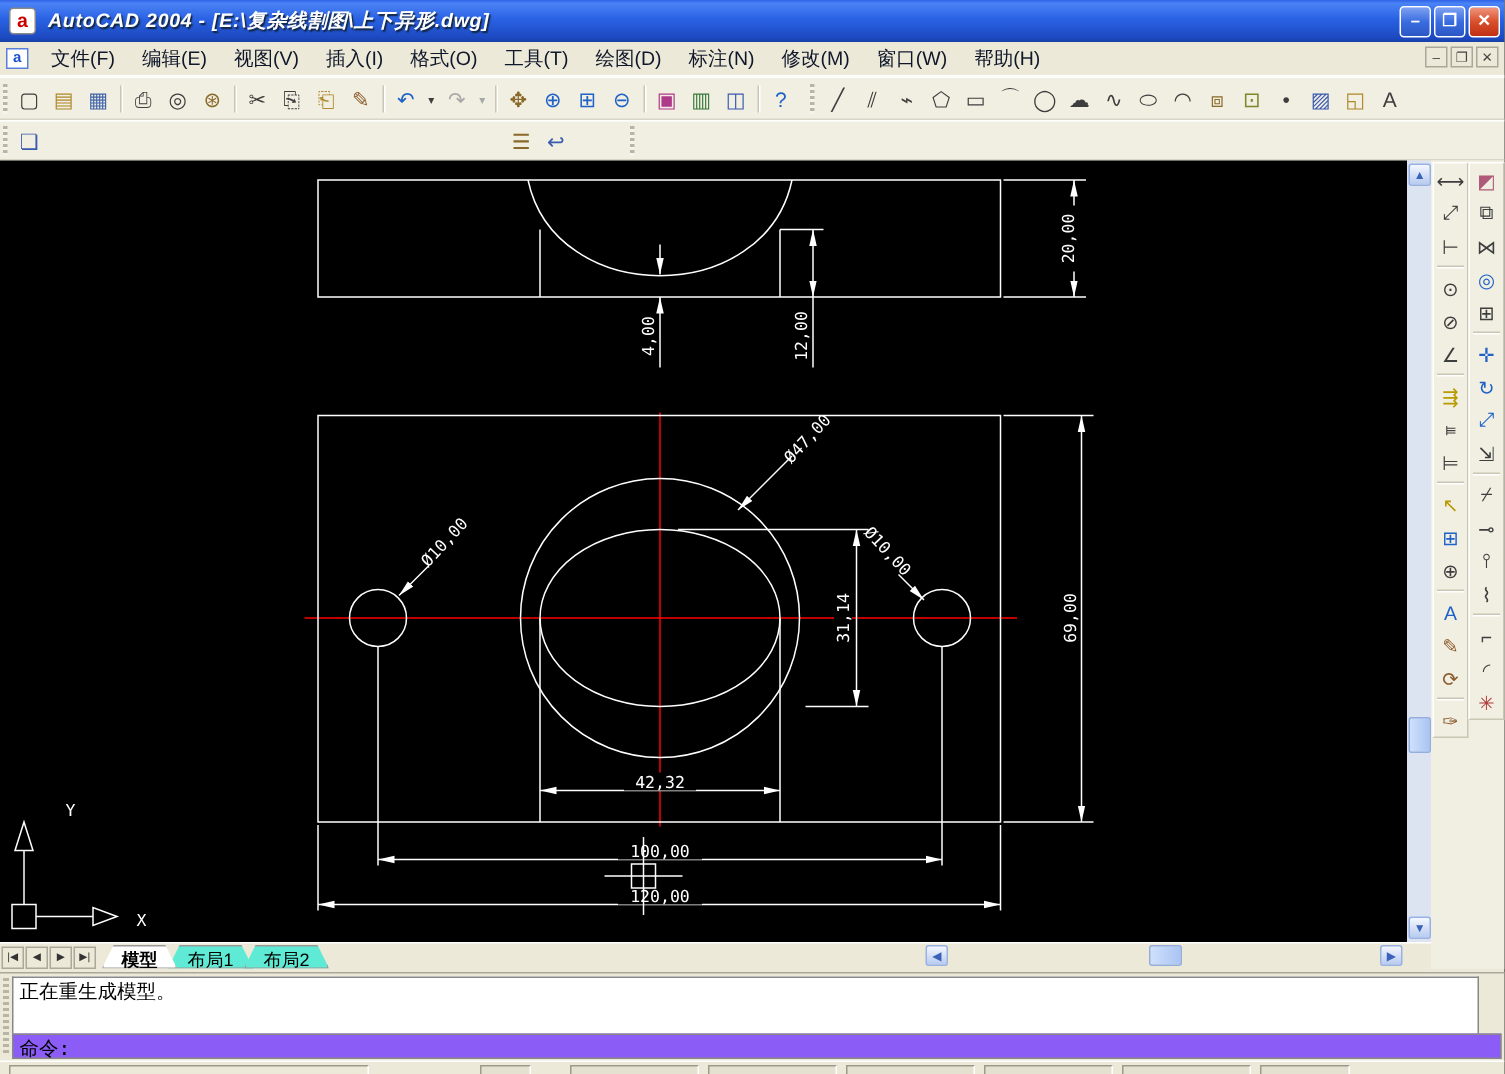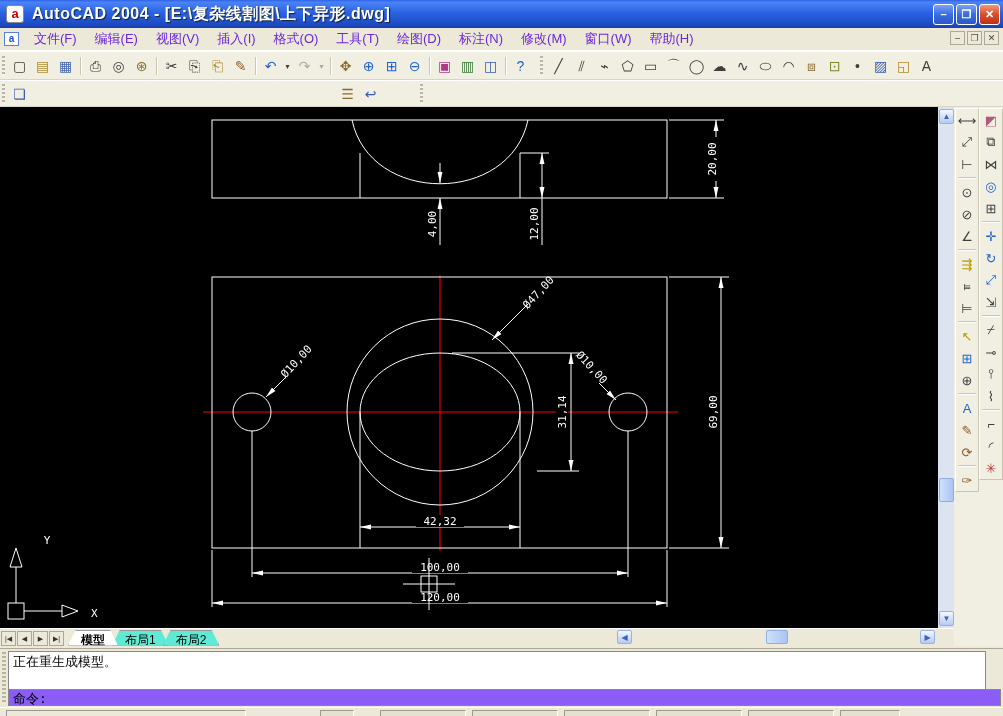--- a/index.html
+++ b/index.html
@@ -6,35 +6,35 @@
   html,body { width:1003px; height:716px; overflow:hidden; }
   body { font-family:"Liberation Sans", sans-serif; background:#ece9d8; position:relative; }
   #app { position:absolute; inset:0; width:1003px; height:716px; }
 
   
   .titlebar { position:absolute; left:0; top:0; width:1003px; height:28px;
     background:linear-gradient(180deg,#2f63e8 0%,#4a83f5 8%,#2a62e4 45%,#1c49c0 90%,#1a40a8 100%);
     display:flex; align-items:center; }
   .app-icon { width:18px; height:18px; margin-left:6px; background:#fff; border:1px solid #888;
     border-radius:3px; color:#c00; font-weight:bold; font-size:13px; line-height:16px; text-align:center; }
-  .title-text { color:#fff; font-weight:bold; font-size:16px; margin-left:8px;
-    text-shadow:1px 1px 1px #123; letter-spacing:.5px; white-space:nowrap; }
+  .title-text { color:#fff; font-weight:bold; font-size:13px; margin-left:8px;
+    text-shadow:1px 1px 1px #123; letter-spacing:.5px; white-space:nowrap;font-style:italic; }
   .caption-btns { position:absolute; right:3px; top:4px; display:flex; gap:2px; }
   .cap-btn { width:21px; height:21px; border:1px solid #fff; border-radius:3px; color:#fff;
     font-size:11px; line-height:19px; text-align:center; font-weight:bold;
     background:linear-gradient(180deg,#7da2f2,#3a6de0 50%,#2c57c6); }
   .cap-btn.close { background:linear-gradient(180deg,#f0967e,#e25g43 50%,#c8391f);
     background:linear-gradient(180deg,#f0967e,#d94f2b 50%,#bf3014); }
 
   
   .menubar { position:absolute; left:0; top:28px; width:1003px; height:23px; background:#ece9d8;
     border-bottom:1px solid #fff; display:flex; align-items:center; font-size:13px; }
   .doc-icon { width:15px; height:14px; margin:0 6px 0 4px; background:#fff; border:1px solid #5a7edc;
     color:#1a4fd0; font-size:10px; line-height:12px; text-align:center; font-weight:bold; }
-  .menu-item { padding:3px 9px; color:#6d28d9; cursor:default;text-align:center; }
+  .menu-item { padding:3px 9px; color:#0f172a; cursor:default;text-align:center; }
   .mdi-btns { position:absolute; right:4px; top:3px; display:flex; gap:2px; }
   .mdi-btn { width:15px; height:14px; border:1px solid #aca899; background:#ece9d8; color:#444;
     font-size:9px; line-height:12px; text-align:center; }
 
   
   .toolrow { position:absolute; background:#f1efe2; border-top:1px solid #fff; border-bottom:1px solid #d8d5c5; }
   .row1 { left:0; top:51px; width:1003px; height:29px; }
   .row2 { left:0; top:80px; width:1003px; height:27px; }
   .grip { position:absolute; top:4px; width:3px; height:20px;
     background:repeating-linear-gradient(180deg,#b8b5a5 0 2px,#f6f4ea 2px 4px); }

